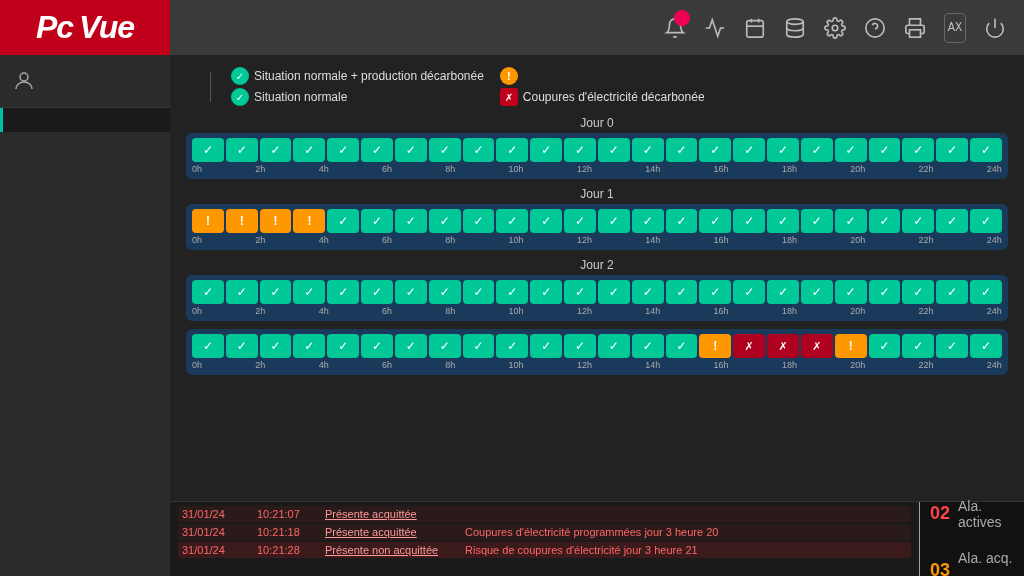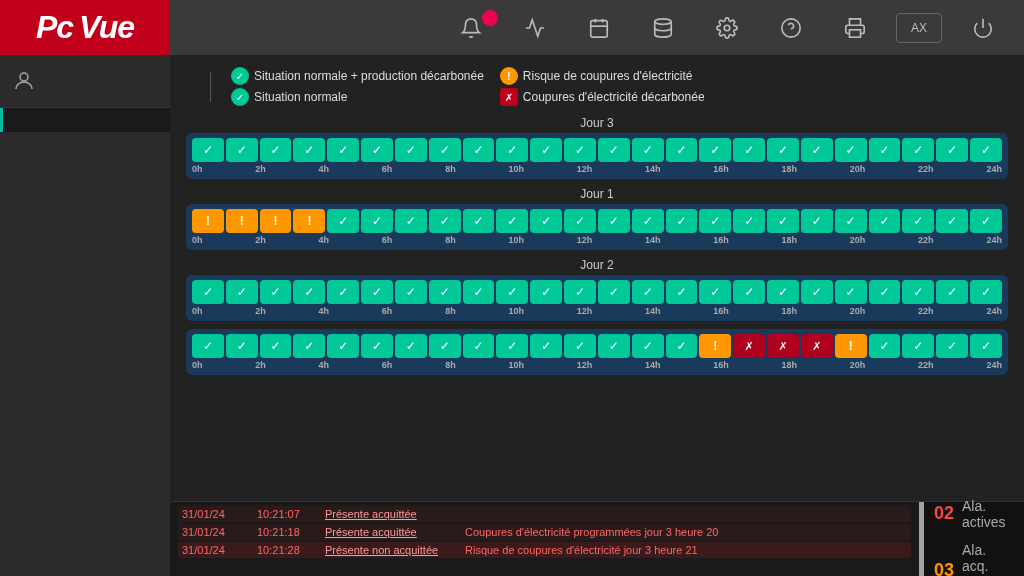--- a/index.html
+++ b/index.html
@@ -53,29 +53,30 @@
       font-size: 18px;
     }
     .topbar-icons {
       margin-left: auto;
       display: flex;
       align-items: center;
       gap: 18px;
       padding-right: 18px;
     }
     .topbar-icon {
-      width: 46px;
+      width: 22px;
       height: 30px;
       display: flex;
       align-items: center;
       justify-content: center;
       cursor: pointer;
       color: #ccc;
       font-size: 18px;
       position: relative;
+      font-family: Liberation Mono, monospace;
     }
     .topbar-icon svg {
       width: 22px;
       height: 22px;
       fill: none;
       stroke: #bbb;
       stroke-width: 1.8;
     }
     .badge {
       position: absolute;
@@ -273,21 +274,20 @@
     .hb-red { background: #b00020; }
     .hb-check { font-size: 12px; color: #fff; }
     .hb-excl { font-size: 12px; font-weight: bold; color: #fff; }
     .hb-slash { font-size: 11px; color: #fff; }
     .hour-labels {
       display: flex;
       justify-content: space-between;
       padding: 2px 0 0 0;
       font-size: 9px;
       color: #aaa;
-      font-weight: bold;
     }
 
     
     .alarm-bar {
       height: 75px;
       background: #1a1a1a;
       display: flex;
       flex-shrink: 0;
       border-top: 1px solid #333;
     }
@@ -315,21 +315,21 @@
     .alarm-status { color: #ff9999; min-width: 130px; text-decoration: underline; }
     .alarm-desc { color: #ff6666; flex: 1; }
     .alarm-stats {
       width: 105px;
       background: #111;
       display: flex;
       flex-direction: column;
       justify-content: center;
       padding: 8px 10px;
       gap: 6px;
-      border-left: 5px solid #a3a3a3;
+      border-left: 1px solid #a3a3a3;
     }
     .stat-row {
       display: flex;
       align-items: center;
       gap: 6px;
       font-size: 12px;
     }
     .stat-num {
       font-size: 18px;
       font-weight: bold;
@@ -455,32 +455,31 @@
             <span>Situation normale + production décarbonée</span>
           </div>
           <div class="legend-item">
             <div class="legend-icon-green">✓</div>
             <span>Situation normale</span>
           </div>
         </div>
         <div class="legend-group">
           <div class="legend-item">
             <div class="legend-icon-orange">!</div>
-            <span>Risque de coupures d'électricité</span>
           </div>
           <div class="legend-item">
             <div class="legend-icon-red">✗</div>
             <span>Coupures d'électricité décarbonée</span>
           </div>
         </div>
       </div>
 
       <div id="days-container">
           <div class="day-section">
-            <div class="day-label">Jour 3</div>
+            <div class="day-label">Jour 0</div>
             <div class="day-row">
               <div class="hour-blocks">
                 <div class="hour-block hb-green">
                   <span class="hb-check">✓</span>
                 </div>
                 <div class="hour-block hb-green">
                   <span class="hb-check">✓</span>
                 </div>
                 <div class="hour-block hb-green">
                   <span class="hb-check">✓</span>

